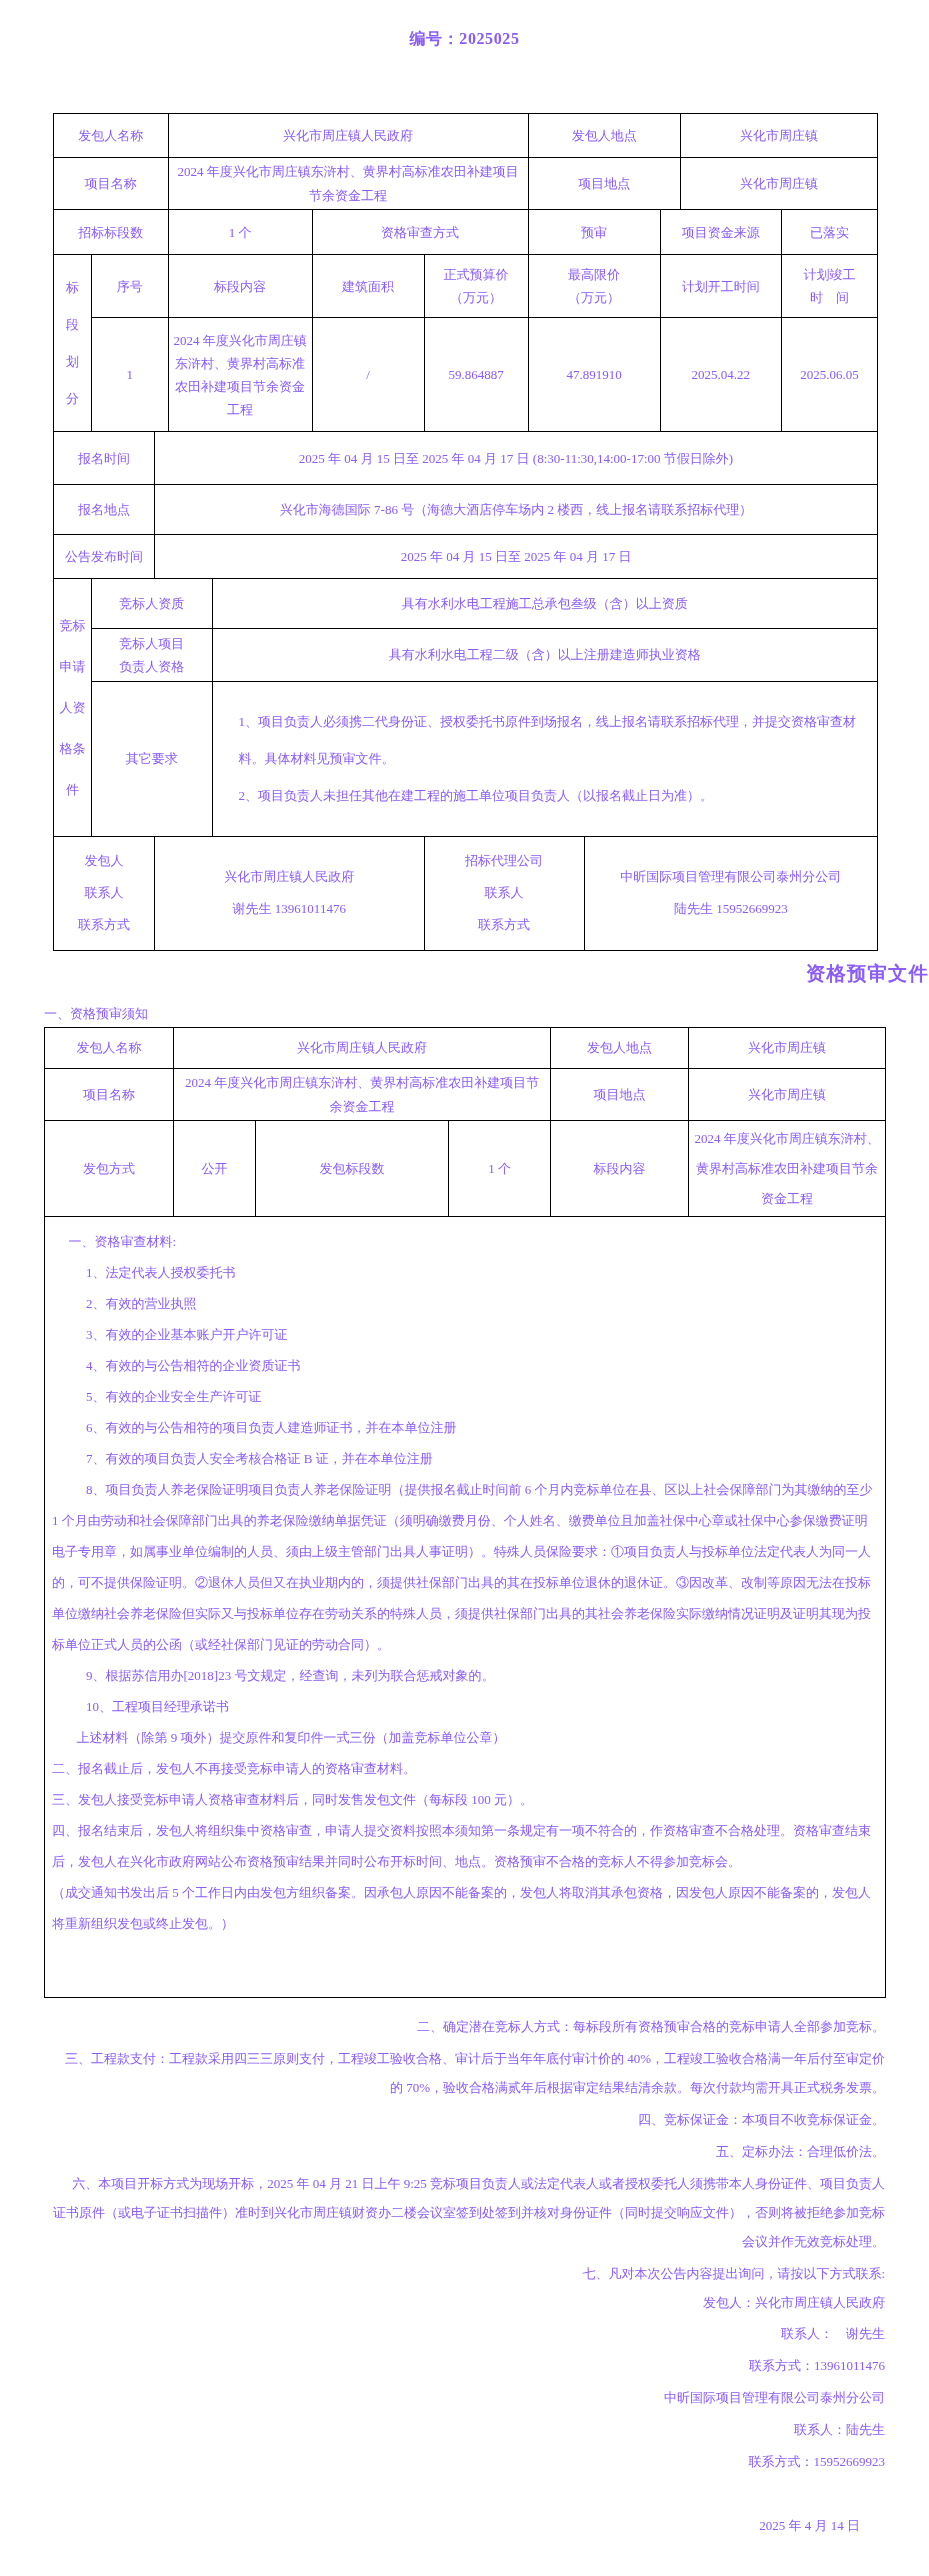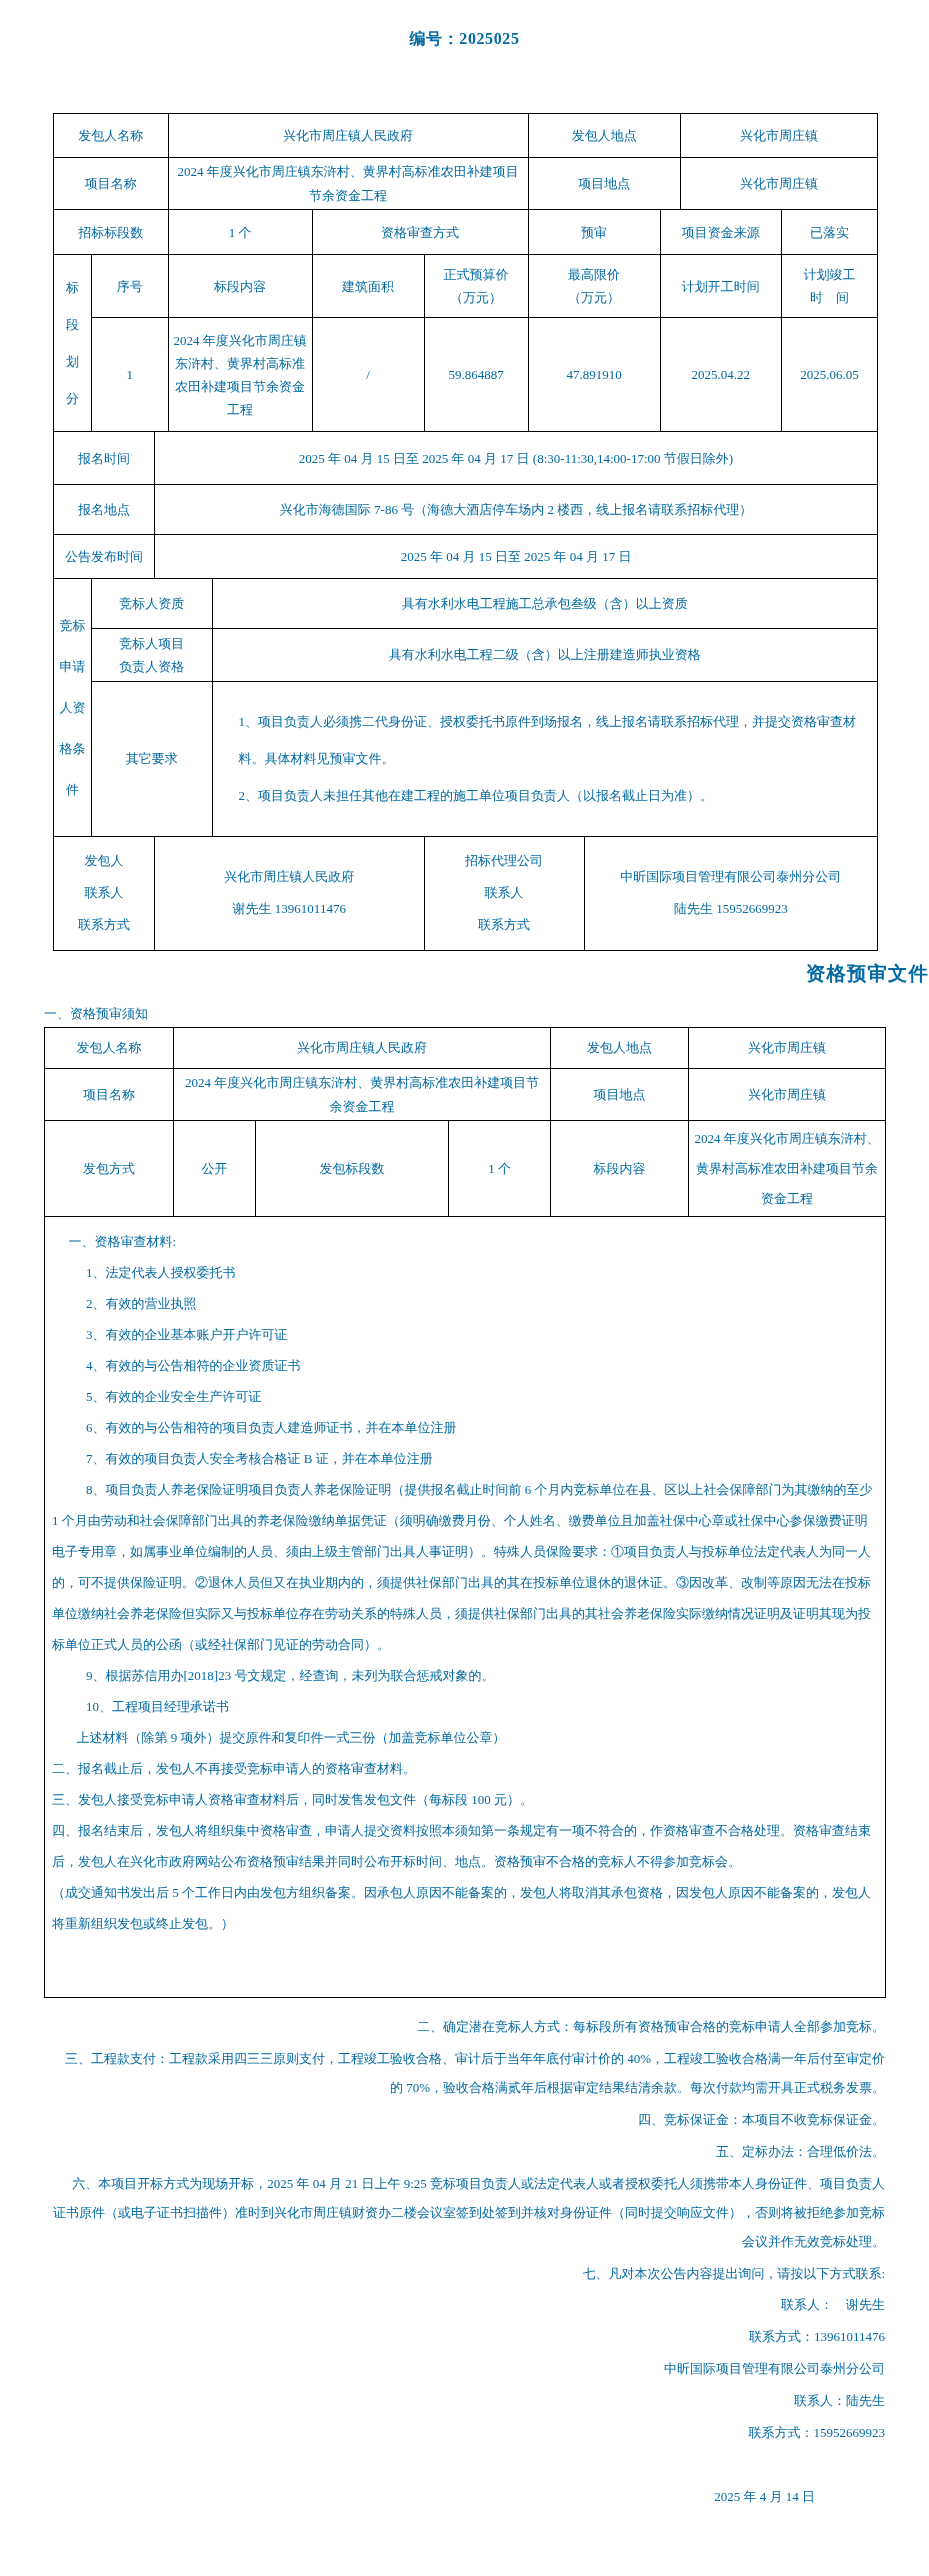--- a/index.html
+++ b/index.html
@@ -3,21 +3,21 @@
 <meta charset="utf-8">
 <style>
   * { box-sizing: border-box; }
   html,body { margin:0; padding:0; background:#ffffff; }
   .page {
     position: relative;
     width: 929px;
     height: 2576px;
     overflow: hidden;
     background: #ffffff;
-    color: #0369a1;
+    color: #8b5cf6;
     font-family: "Liberation Serif", "DejaVu Serif", serif;
     font-size: 13px;
   }
   .doc-number {
     padding-top: 29px;
     text-align: center;
     font-size: 16px;
     font-weight: bold;
     letter-spacing: 0.6px;
   }
@@ -62,21 +62,21 @@
   }
   .preq-subheading {
     margin: 17.6px 0 0 44px;
     line-height: 17.6px;
   }
   .notice { margin: 14px 0 0 44px; width: 841px; }
   .notice .para { line-height: 29px; margin: 2.9px 0; text-align: right; }
   .notice .tight { margin: 0; }
   .doc-date {
     margin-top: 40px;
-    padding-right: 114px;
+    padding-right: 69px;
     text-align: right;
     line-height: 20px;
   }
 </style>
 </head>
 <body>
 
 <div class="page">
 
   <div class="doc-number">编号：2025025</div>
@@ -244,20 +244,21 @@
   </tbody>
     </table>
 
   <div class="notice">
       <div class="para ind0">二、确定潜在竞标人方式：每标段所有资格预审合格的竞标申请人全部参加竞标。</div>
       <div class="para ind1">三、工程款支付：工程款采用四三三原则支付，工程竣工验收合格、审计后于当年年底付审计价的 40%，工程竣工验收合格满一年后付至审定价的 70%，验收合格满贰年后根据审定结果结清余款。每次付款均需开具正式税务发票。</div>
       <div class="para ind0">四、竞标保证金：本项目不收竞标保证金。</div>
       <div class="para ind0">五、定标办法：合理低价法。</div>
       <div class="para ind1">六、本项目开标方式为现场开标，2025 年 04 月 21 日上午 9:25 竞标项目负责人或法定代表人或者授权委托人须携带本人身份证件、项目负责人证书原件（或电子证书扫描件）准时到兴化市周庄镇财资办二楼会议室签到处签到并核对身份证件（同时提交响应文件），否则将被拒绝参加竞标会议并作无效竞标处理。</div>
       <div class="para ind0 tight">七、凡对本次公告内容提出询问，请按以下方式联系:</div>
+      <div class="para ind0 tight">发包人：兴化市周庄镇人民政府</div>
       <div class="para ind2">联系人：　谢先生</div>
       <div class="para ind2">联系方式：13961011476</div>
       <div class="para ind2">中昕国际项目管理有限公司泰州分公司</div>
       <div class="para ind2">联系人：陆先生</div>
       <div class="para ind2">联系方式：15952669923</div>
     </div>
 
   <div class="doc-date">2025 年 4 月 14 日</div>
 
 </div>

